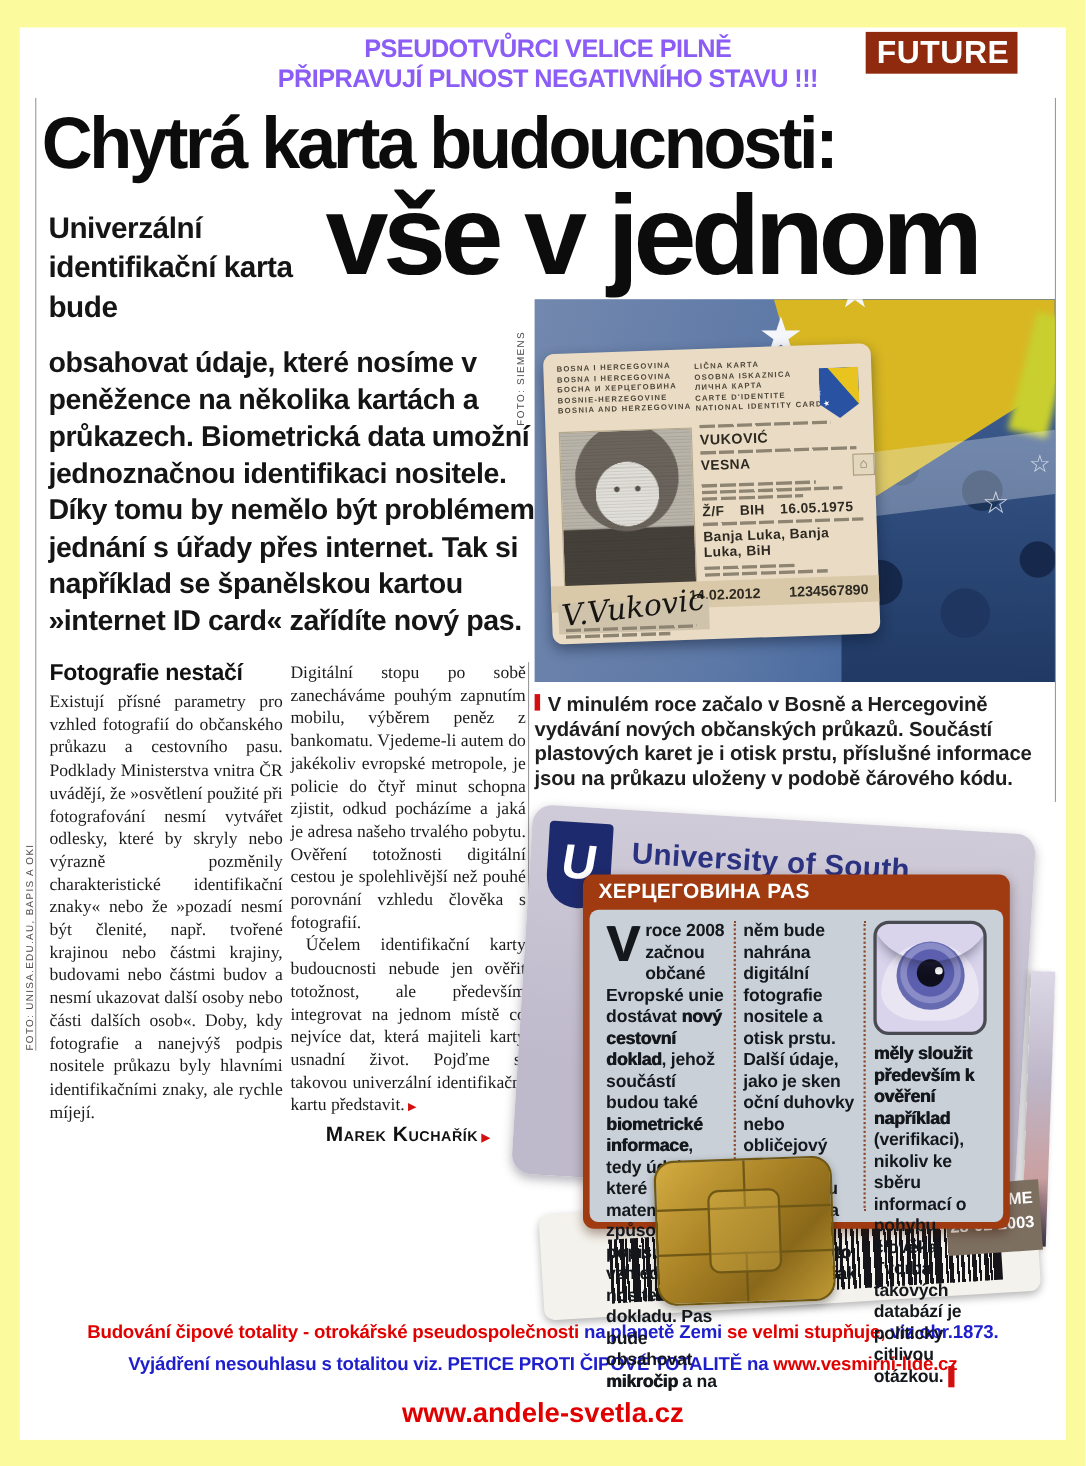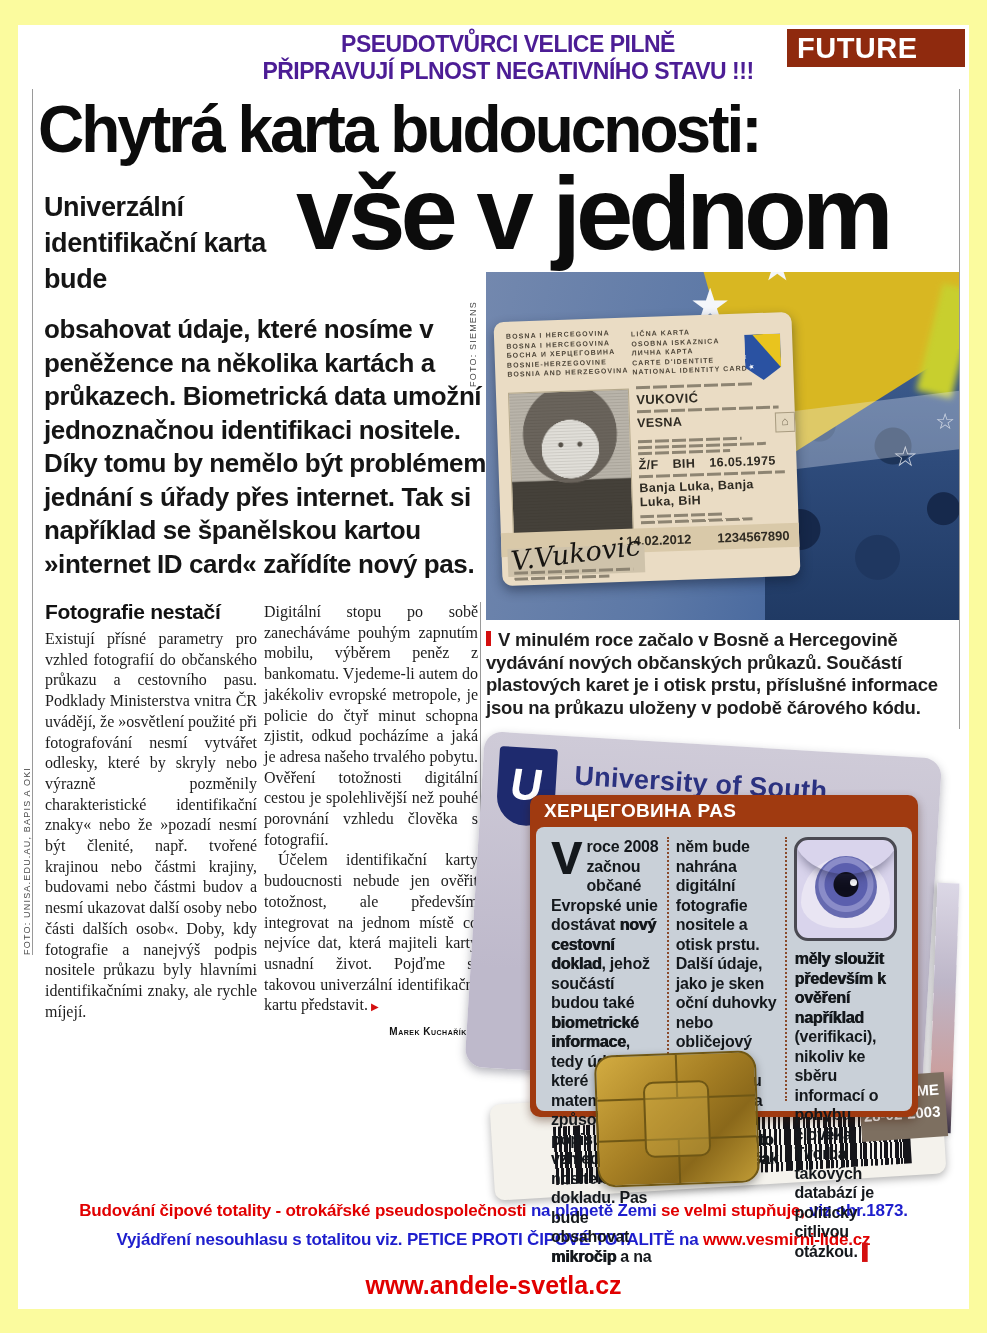--- a/index.html
+++ b/index.html
@@ -2,23 +2,23 @@
 <html><head>
 <meta charset="utf-8">
 <style>
   html,body{margin:0;padding:0;}
   body{width:987px;height:1333px;background:#fbfb9e;position:relative;overflow:hidden;
        font-family:"Liberation Sans",sans-serif;-webkit-font-smoothing:antialiased;}
   .sheet{position:absolute;left:18px;top:25px;width:951px;height:1284px;background:#ffffff;}
   .abs{position:absolute;}
 
   
-  .warn{left:160px;top:6px;width:660px;text-align:center;font-weight:700;font-size:23px;
-        line-height:27px;color:#4c1d95;letter-spacing:-.5px;}
-  .future{left:769px;top:4px;width:178px;height:38px;background:#8f2a0e;color:#fff;
+  .warn{left:150px;top:6px;width:660px;text-align:center;font-weight:700;font-size:23px;
+        line-height:27px;color:#8b5cf6;letter-spacing:-.5px;}
+  .future{left:769px;top:4px;width:138px;height:38px;background:#8f2a0e;color:#fff;
           font-weight:700;font-size:29px;line-height:38px;padding-left:10px;letter-spacing:.5px;
           box-sizing:border-box;}
 
   
   .vline{background:#9a9a9a;width:1px;}
 
   
   .h1{left:20px;top:66px;font-weight:700;font-size:64px;letter-spacing:-3px;color:#0c0c0c;
       white-space:nowrap;z-index:5;transform:scaleY(1.04);transform-origin:left top;}
   .h2{left:278px;top:140px;font-weight:700;font-size:103px;letter-spacing:-5px;color:#0c0c0c;
@@ -32,22 +32,22 @@
            transform:rotate(180deg);white-space:nowrap;}
 
   
   .colhead{left:27px;top:575px;font-weight:700;font-size:21px;letter-spacing:-.3px;color:#111;}
   .col{font-family:"Liberation Serif",serif;font-size:16px;line-height:20.7px;color:#1c1c1c;
        text-align:justify;}
   .col1{left:27px;top:604px;width:212px;}
   .col2{left:246px;top:577px;width:214px;}
   .col2 p{margin:0;font-family:Liberation Serif, serif;}
   .col2 p+p{text-indent:14px;}
-  .author{text-align:right;font-family:"Liberation Sans",sans-serif;font-weight:700;
-          font-size:10px;font-variant:small-caps;letter-spacing:.5px;margin-top:4px;color:#111;}
+  .author{text-align:center;font-family:"Liberation Sans",sans-serif;font-weight:700;
+          font-size:19px;font-variant:small-caps;letter-spacing:.5px;margin-top:4px;color:#111;}
   .end-arrow::after{content:"▶";color:#d40f0f;font-size:10px;margin-left:3px;}
 
   
   .idphoto{left:468px;top:247px;width:473px;height:348px;overflow:hidden;background:
      linear-gradient(105deg,#7388ae 0%,#5c78a6 45%,#47689e 70%,#3c5d94 100%);z-index:3;}
   .ytri{position:absolute;left:0;top:0;width:100%;height:100%;
         clip-path:polygon(46% 0,100% 0,100% 22%,58% 58%);background:#d8b722;}
   .yspot{position:absolute;right:-6px;top:4%;width:36px;height:110px;background:#c8cf2e;
          filter:blur(3px);transform:rotate(14deg);}
   .crowd{position:absolute;right:0;top:0;width:41%;height:100%;

